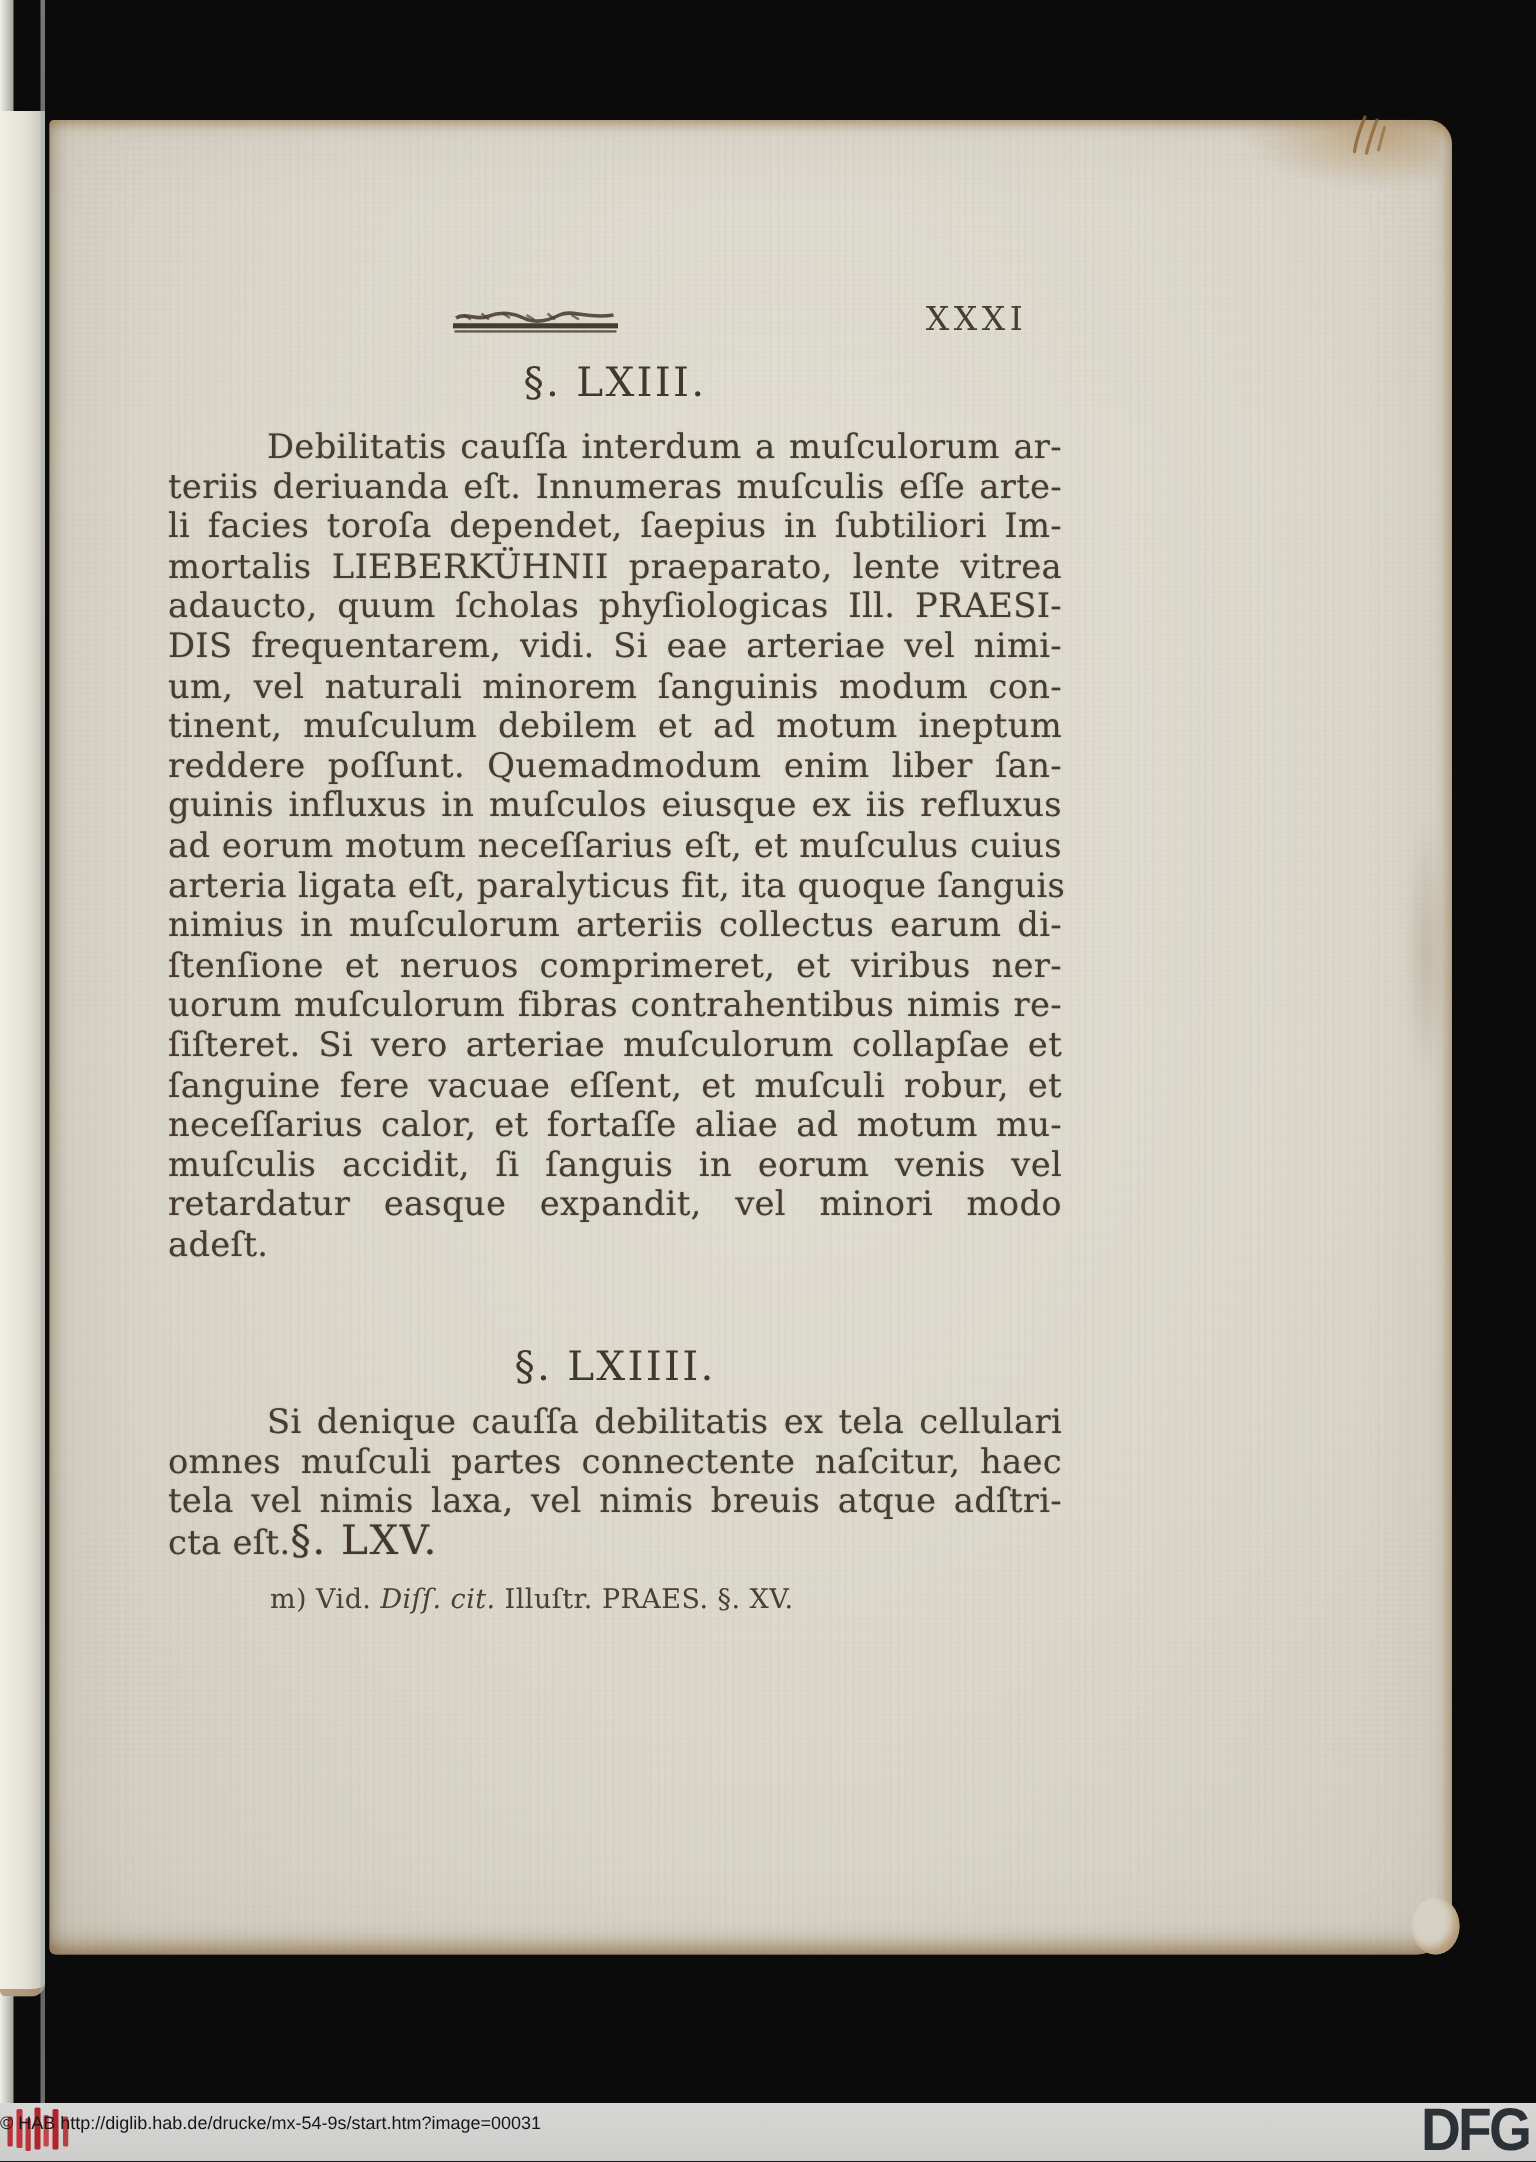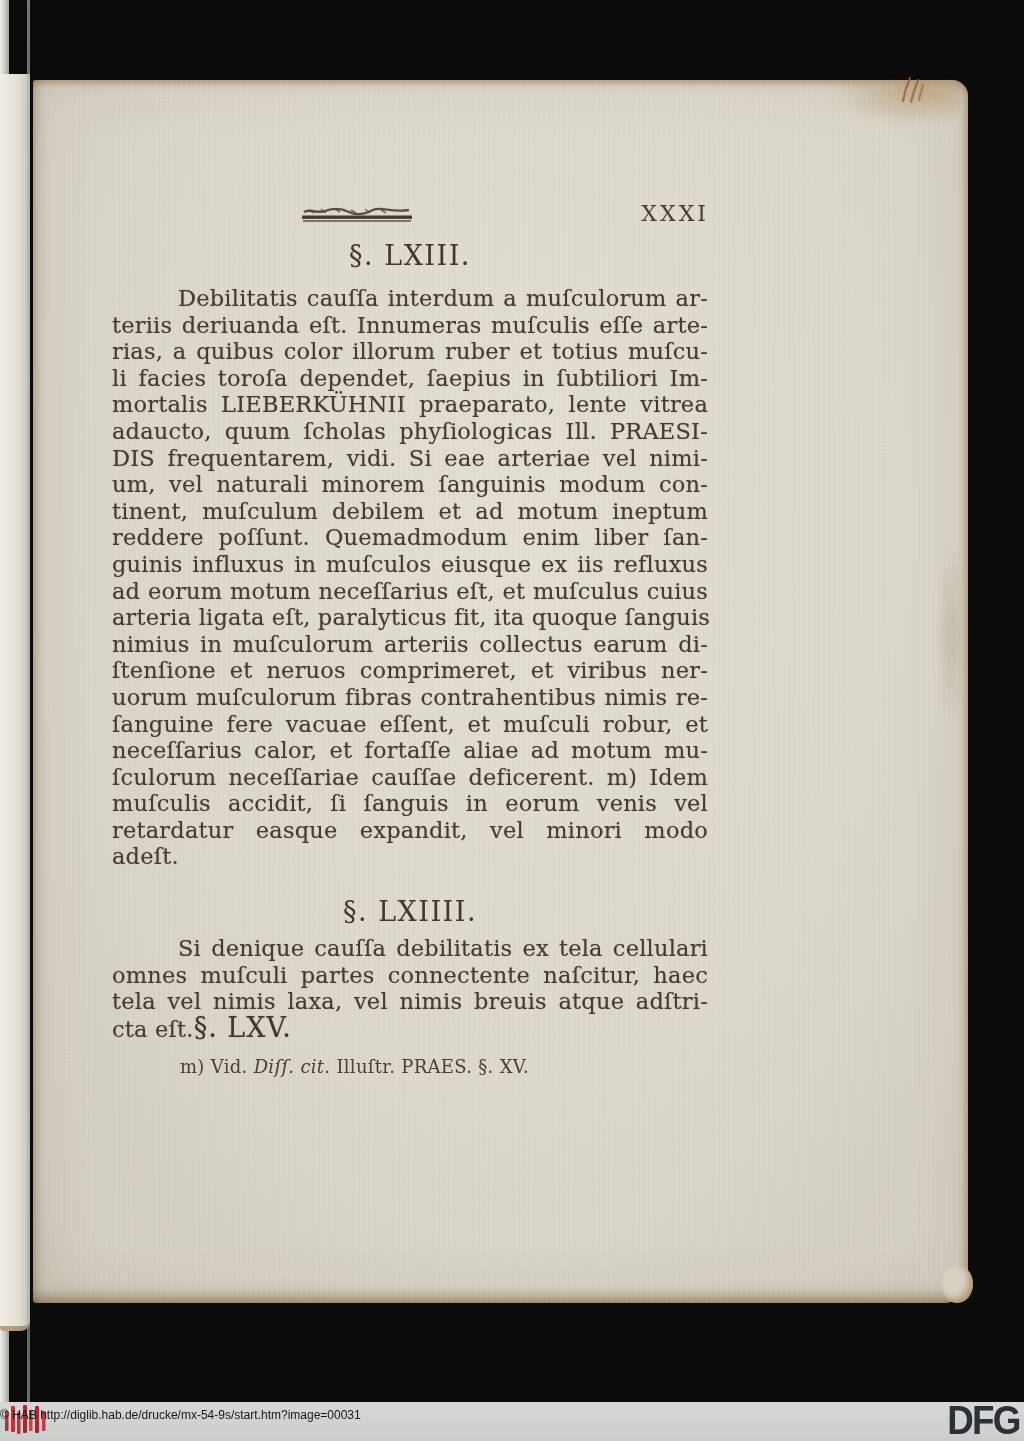--- a/index.html
+++ b/index.html
@@ -30,21 +30,21 @@
   .corner-lobe{position:absolute;right:-5px;bottom:0;width:32px;height:38px;background:#d6d1c3;
     border-radius:50%;box-shadow:inset -4px -4px 6px rgba(150,103,50,.55);}
   .stain-tr{position:absolute;right:8px;top:2px;width:130px;height:44px;filter:blur(2px);
     background:radial-gradient(ellipse at 70% 20%, rgba(164,112,52,.4), rgba(164,112,52,0) 70%);}
   .stain-right{position:absolute;right:4px;top:470px;width:26px;height:170px;filter:blur(3px);
     background:radial-gradient(ellipse, rgba(130,105,70,.22), rgba(130,105,70,0) 75%);}
   .pen-mark{position:absolute;left:862px;top:-5px;}
 
   
   .rule-orn{position:absolute;left:268px;top:126px;}
-  .page-num{position:absolute;left:560px;top:121px;width:116px;text-align:right;
+  .page-num{position:absolute;left:560px;top:121px;width:116px;text-align:center;
     font-size:22px;letter-spacing:3px;color:#483e30;}
   .sec-head{position:absolute;left:79px;width:596px;text-align:center;
     font-size:27px;letter-spacing:1.5px;color:#41372b;}
   .head-1{top:160px;} .head-2{top:816px;}
   .para{position:absolute;left:79px;width:596px;font-size:22.5px;color:#453b2e;
     text-shadow:0 0 1px rgba(69,59,46,.4);}
   .para-1{top:205px;} .para-2{top:855px;}
   .line{height:26.6px;line-height:26.6px;white-space:nowrap;letter-spacing:.2px;
     text-align:justify;text-align-last:justify;}
   .line.end{text-align-last:left;}
@@ -96,37 +96,36 @@
       </svg>
     </span>
 
     <div class="page-num">XXXI</div>
 
     <div class="sec-head head-1">§. LXIII.</div>
 
     <div class="para para-1">
       <div class="line indent">Debilitatis cauſſa interdum a muſculorum ar-</div>
       <div class="line">teriis deriuanda eſt.  Innumeras muſculis eſſe arte-</div>
-      <div class="line">rias,  a quibus color illorum ruber et totius muſcu-</div>
       <div class="line">li facies toroſa dependet,  ſaepius in ſubtiliori Im-</div>
       <div class="line">mortalis LIEBERKÜHNII praeparato,  lente vitrea</div>
       <div class="line">adaucto,  quum ſcholas phyſiologicas Ill. PRAESI-</div>
       <div class="line">DIS frequentarem,  vidi.  Si eae arteriae vel nimi-</div>
       <div class="line">um,  vel naturali minorem ſanguinis modum con-</div>
       <div class="line">tinent,  muſculum  debilem et ad motum ineptum</div>
       <div class="line">reddere poſſunt.  Quemadmodum enim liber ſan-</div>
       <div class="line">guinis influxus in muſculos eiusque ex iis refluxus</div>
       <div class="line">ad eorum motum neceſſarius eſt,  et muſculus cuius</div>
       <div class="line">arteria ligata eſt, paralyticus fit, ita quoque ſanguis</div>
       <div class="line">nimius in muſculorum arteriis collectus earum di-</div>
       <div class="line">ſtenſione et neruos comprimeret,  et viribus ner-</div>
       <div class="line">uorum muſculorum fibras contrahentibus nimis re-</div>
+      <div class="line">ſiſteret.  Si vero arteriae muſculorum collapſae et</div>
       <div class="line">ſanguine fere vacuae eſſent,  et muſculi robur,  et</div>
       <div class="line">neceſſarius calor,  et fortaſſe aliae ad motum mu-</div>
-      <div class="line">ſculorum neceſſariae cauſſae deficerent. m)  Idem</div>
       <div class="line">muſculis accidit,  ſi ſanguis in eorum venis vel</div>
       <div class="line">retardatur  easque  expandit,  vel minori modo</div>
       <div class="line end">adeſt.</div>
     </div>
 
     <div class="sec-head head-2">§. LXIIII.</div>
 
     <div class="para para-2">
       <div class="line indent">Si denique cauſſa debilitatis ex tela cellulari</div>
       <div class="line">omnes muſculi partes connectente naſcitur,  haec</div>

